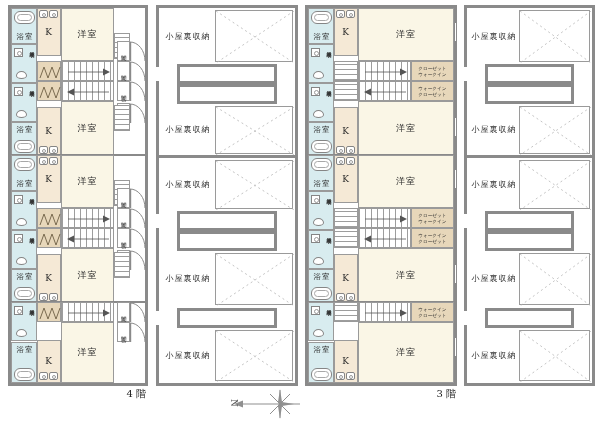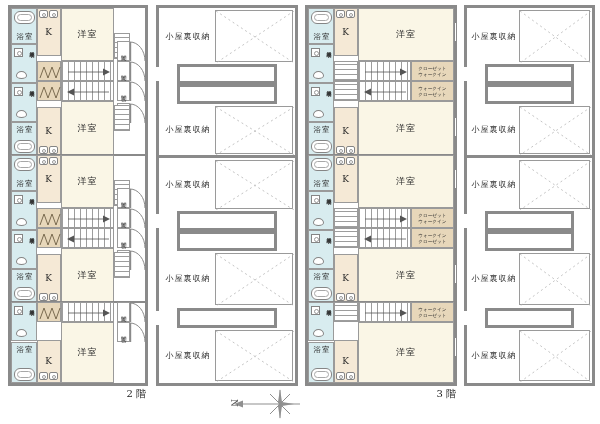--- a/index.html
+++ b/index.html
@@ -20,21 +20,21 @@
   .win{background:#fff;border-top:1px solid #8a8a8a;border-bottom:1px solid #8a8a8a;}
   .winv{background:#fff;border-left:1px solid #8a8a8a;border-right:1px solid #8a8a8a;}
   .flab{position:absolute;font-size:10px;color:#222;text-align:right;}
   .closet{display:flex;flex-direction:column;align-items:center;justify-content:center;border:1px solid #9a9a9a;}
   .closet .lab{font-size:5px;letter-spacing:0;transform:scale(.92);line-height:1.25;}
 </style>
 </head>
 <body>
 
 <div id="canvas">
-  <span class="flab" style="left:96px;top:387px;width:50px;">2 階</span>
+  <span class="flab" style="left:96px;top:387px;width:50px;">4 階</span>
   <span class="flab" style="left:396px;top:387px;width:60px;">3 階</span>
 
   <svg width="78" height="38" viewBox="0 0 78 38" style="position:absolute;left:230px;top:385px;">
     <line x1="12" y1="19" x2="70" y2="19" stroke="#8f8f8f" stroke-width="1"></line>
     <polygon points="4,19 13,15.5 13,22.5" fill="#8f8f8f"></polygon>
     <line x1="50" y1="5" x2="50" y2="33" stroke="#8f8f8f" stroke-width="1"></line>
     <line x1="40" y1="9" x2="60" y2="29" stroke="#8f8f8f" stroke-width="1"></line>
     <line x1="40" y1="29" x2="60" y2="9" stroke="#8f8f8f" stroke-width="1"></line>
     <polygon points="50,4 52,17 50,19 48,17" fill="#909090"></polygon>
     <polygon points="50,34 52,21 50,19 48,21" fill="#909090"></polygon>

